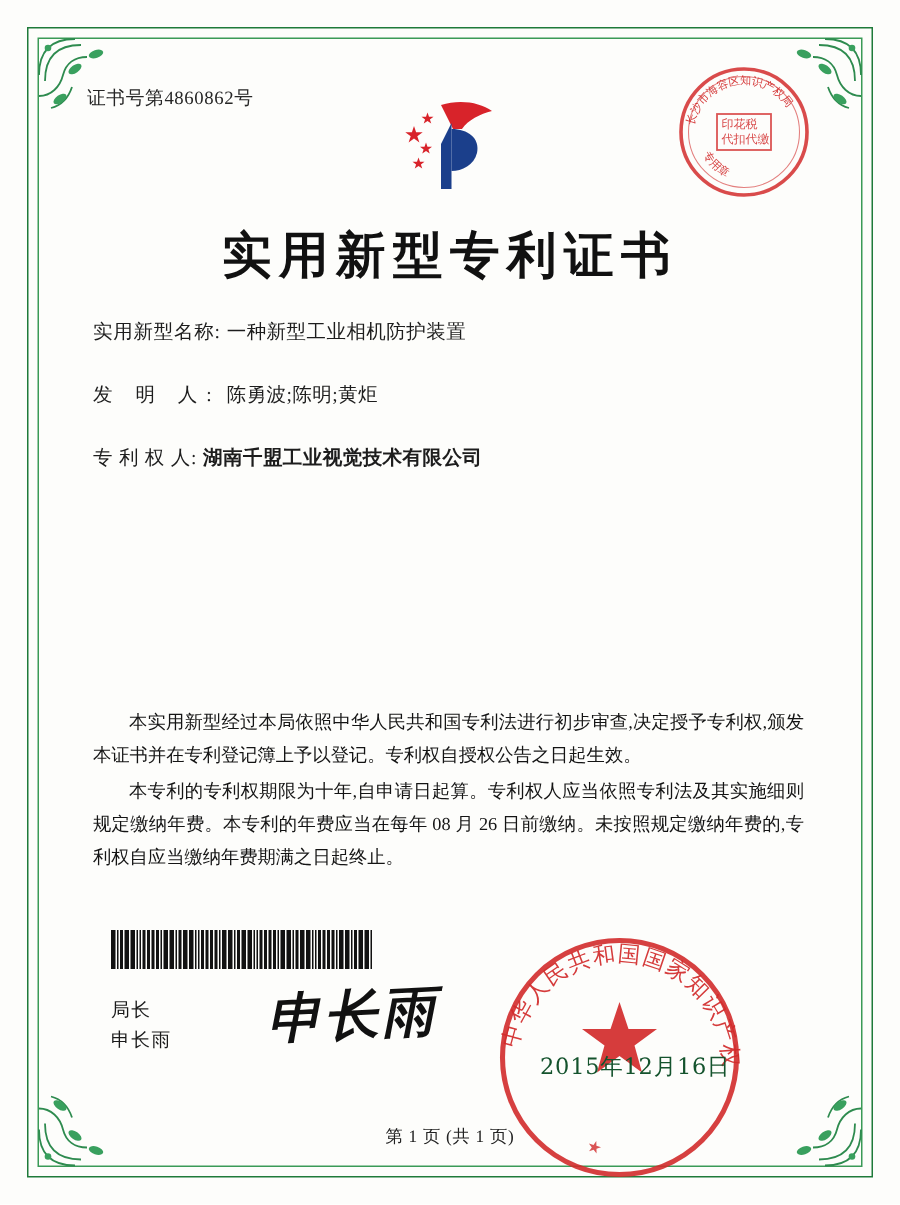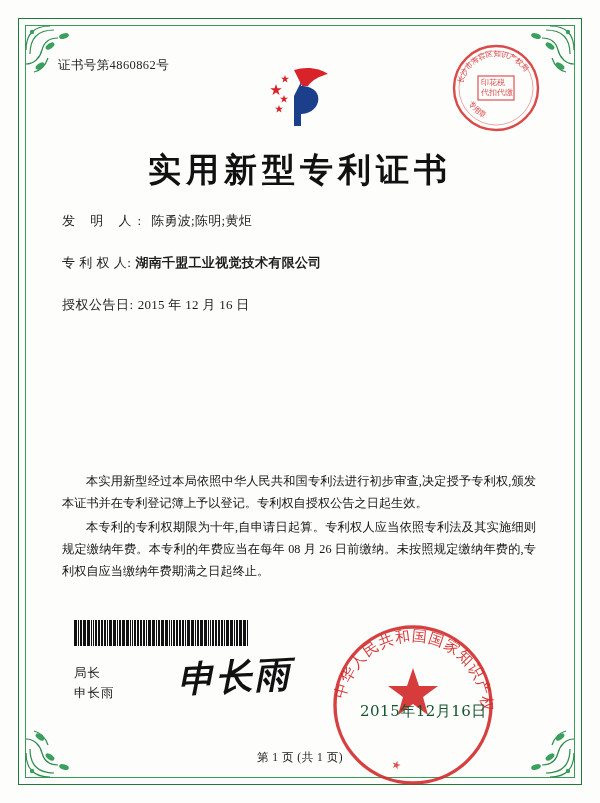--- a/index.html
+++ b/index.html
@@ -301,31 +301,31 @@
       </text>
       <text fill="#d22b2b" font-size="7.4" font-family="DejaVu Serif, serif" opacity=".9">
         <textPath href="#arcBot" startOffset="14%">专用章</textPath>
       </text>
     </svg>
   </div>
 
   <div class="title">实用新型专利证书</div>
 
   <div class="fields">
+    <div class="frow">
+      <span class="flabel">实用新型名称:</span>
+      <span class="fvalue">一种新型工业相机防护装置</span>
+    </div>
     <div class="frow gap-lbl">
       <span class="flabel">发 明 人:</span>
       <span class="fvalue">陈勇波;陈明;黄炬</span>
     </div>
     <div class="frow bold">
       <span class="flabel">专 利 权 人:</span>
       <span class="fvalue">湖南千盟工业视觉技术有限公司</span>
-    </div>
-    <div class="frow">
-      <span class="flabel">授权公告日:</span>
-      <span class="fvalue">2015 年 12 月 16 日</span>
     </div>
   </div>
 
   <div class="body-text">
     <p>本实用新型经过本局依照中华人民共和国专利法进行初步审查,决定授予专利权,颁发本证书并在专利登记簿上予以登记。专利权自授权公告之日起生效。</p>
     <p>本专利的专利权期限为十年,自申请日起算。专利权人应当依照专利法及其实施细则规定缴纳年费。本专利的年费应当在每年 08 月 26 日前缴纳。未按照规定缴纳年费的,专利权自应当缴纳年费期满之日起终止。</p>
   </div>
 
   <div class="barcode">
       <i style="width:3px"></i>

